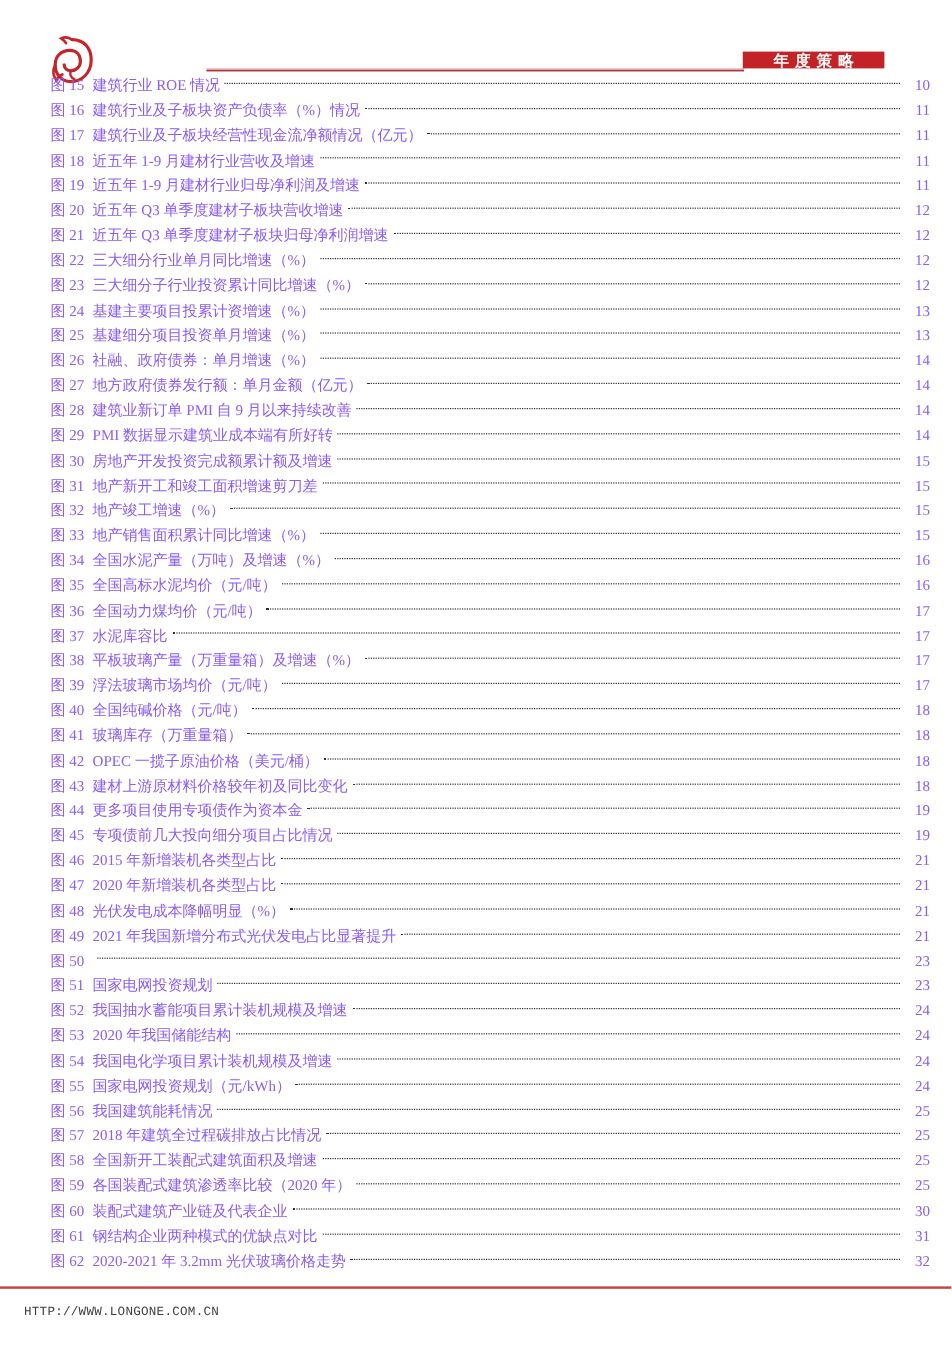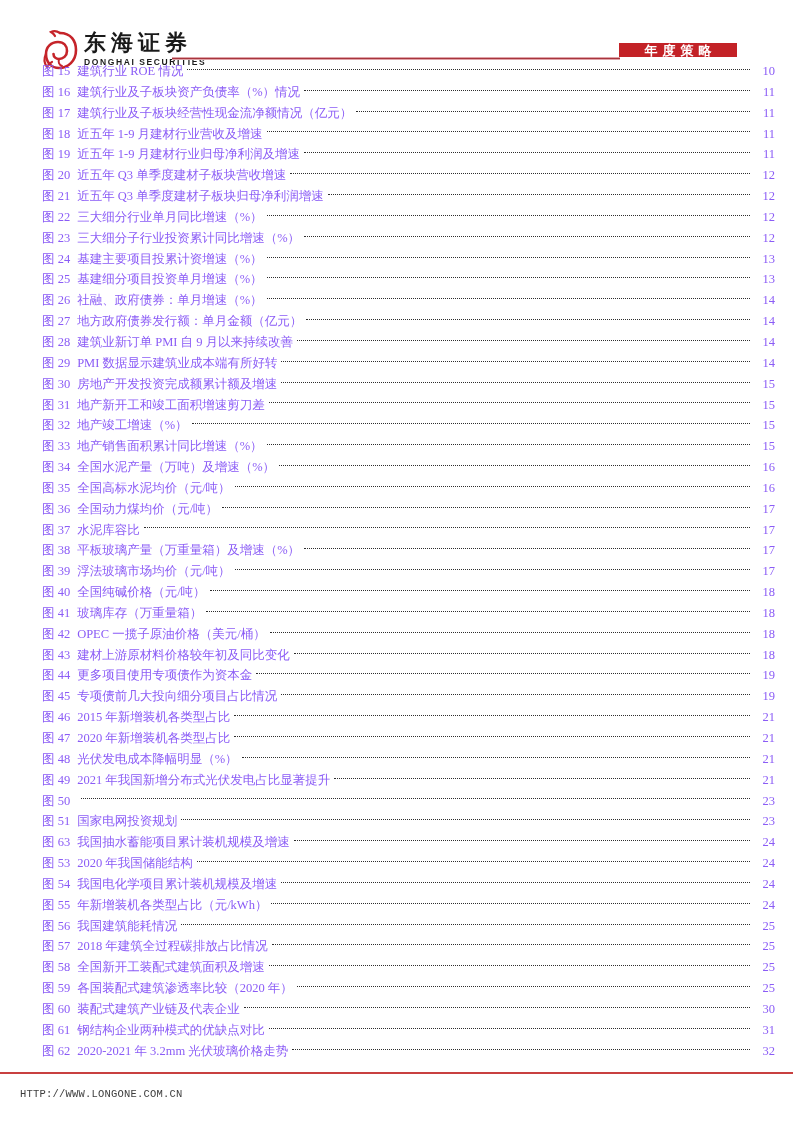--- a/index.html
+++ b/index.html
@@ -84,24 +84,20 @@
   <div class="header">
     <div class="logo-wrap">
       <svg class="logo-icon" viewBox="0 0 40 46" xmlns="http://www.w3.org/2000/svg">
         <g fill="none" stroke="#c5242a" stroke-linecap="round">
           <path d="M20 5 C31 5 36 13 36 22 C36 33 28 40 19 40 C11 40 6 34 6 26 C6 19 11 14 18 14 C24 14 27 18 27 23 C27 28 23 31 19 31 C16 31 13.5 29 13.5 26" stroke-width="2.6"></path>
           <path d="M20 5 C17 3 14 2.5 11 4 C13 5.5 14 6 15 8" stroke-width="2.2"></path>
           <path d="M6 26 C4 30 4 35 7 39 C8.5 36 9.5 35 12 34" stroke-width="2.2"></path>
           <path d="M19 31 C18 34 19 37 22 38" stroke-width="2"></path>
         </g>
       </svg>
-      <div class="brand-block">
-        <div class="brand-cn">东海证券</div>
-        <div class="brand-en">DONGHAI SECURITIES</div>
-      </div>
     </div>
     <div class="header-rule"></div>
     <div class="badge">
       <span class="badge-label">年度策略</span>
     </div>
   </div>
 
   <div class="toc">
       <div class="toc-row">
       <span class="toc-label">图 15</span>
@@ -318,40 +314,40 @@
       <span class="toc-leader"></span>
       <span class="toc-page">23</span>
     </div>
       <div class="toc-row">
       <span class="toc-label">图 51</span>
       <span class="toc-title">国家电网投资规划</span>
       <span class="toc-leader"></span>
       <span class="toc-page">23</span>
     </div>
       <div class="toc-row">
-      <span class="toc-label">图 63</span>
+      <span class="toc-label">图 52</span>
       <span class="toc-title">我国抽水蓄能项目累计装机规模及增速</span>
       <span class="toc-leader"></span>
       <span class="toc-page">24</span>
     </div>
       <div class="toc-row">
       <span class="toc-label">图 53</span>
       <span class="toc-title">2020 年我国储能结构</span>
       <span class="toc-leader"></span>
       <span class="toc-page">24</span>
     </div>
       <div class="toc-row">
       <span class="toc-label">图 54</span>
       <span class="toc-title">我国电化学项目累计装机规模及增速</span>
       <span class="toc-leader"></span>
       <span class="toc-page">24</span>
     </div>
       <div class="toc-row">
       <span class="toc-label">图 55</span>
-      <span class="toc-title">年新增装机各类型占比（元/kWh）</span>
+      <span class="toc-title">国家电网投资规划（元/kWh）</span>
       <span class="toc-leader"></span>
       <span class="toc-page">24</span>
     </div>
       <div class="toc-row">
       <span class="toc-label">图 56</span>
       <span class="toc-title">我国建筑能耗情况</span>
       <span class="toc-leader"></span>
       <span class="toc-page">25</span>
     </div>
       <div class="toc-row">

